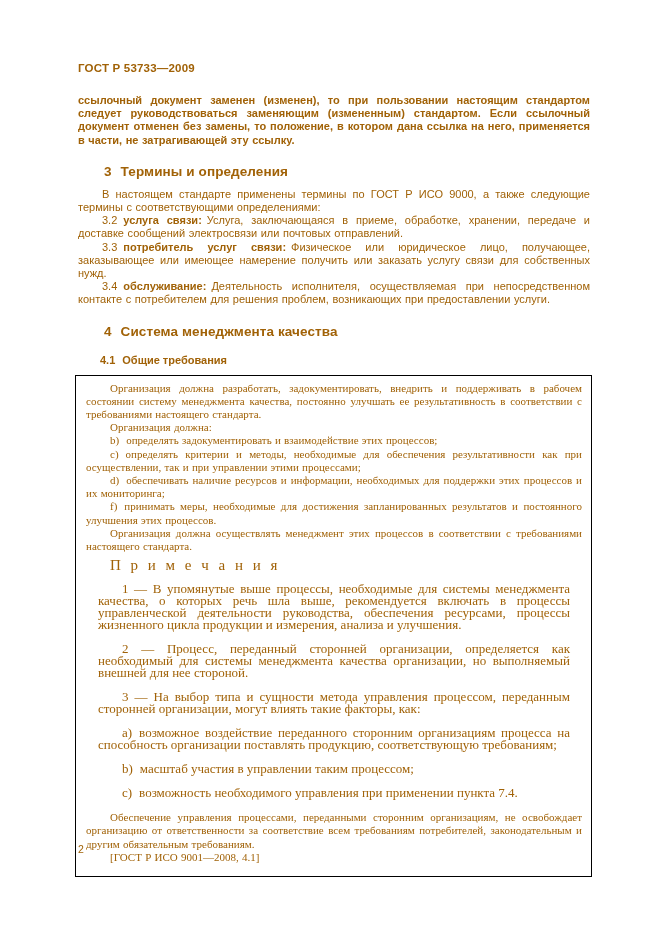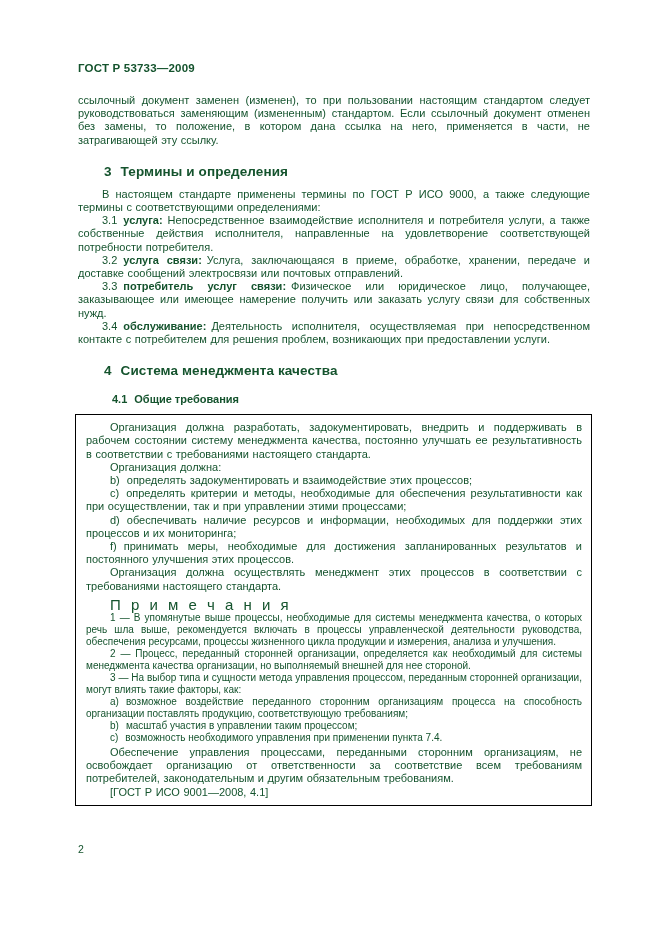--- a/index.html
+++ b/index.html
@@ -2,21 +2,21 @@
 <html lang="ru"><head>
 <meta charset="utf-8">
 <style>
   html, body { margin: 0; padding: 0; background: #ffffff; }
   .page {
     position: relative;
     width: 661px;
     height: 936px;
     background: #ffffff;
     font-family: "Liberation Sans", "DejaVu Sans", sans-serif;
-    color: #14532d;
+    color: #a16207;
     overflow: hidden;
     box-sizing: border-box;
   }
   .content {
     position: absolute;
     left: 78px;
     top: 55px;
     width: 512px;
   }
   .doc-header {
@@ -26,50 +26,51 @@
     margin: 7px 0 0 0;
   }
   .para {
     font-size: 11px;
     line-height: 13.2px;
     text-align: justify;
     margin: 0;
     word-spacing: 0.5px;
   }
   .indent { text-indent: 24px; }
-  .p-intro { margin-top: 20px; }
+  .p-intro { margin-top: 20px; font-weight: bold; }
   .h-sec {
     font-size: 13.5px;
     font-weight: bold;
     margin: 17px 0 9px 26px;
     letter-spacing: 0.1px;
   }
   .h-sec .h-num { margin-right: 9px; }
   .h-sub {
     font-size: 11px;
     font-weight: bold;
-    margin: 15px 0 9px 34px;
+    margin: 15px 0 9px 22px;
   }
   .h-sub .h-num { margin-right: 7px; }
   .term-num { margin-right: 6px; }
   .term-name { margin-right: 5px; }
   .li-label { margin-right: 7px; }
   .req-box {
     box-sizing: border-box;
     margin-left: -3px;
     width: 517px;
     border: 1.5px solid #000000;
-    padding: 6px 9px 6px 10px;
+    padding: 6px 9px 12px 10px;
     margin-top: 8px;
+    font-family: Liberation Serif, serif;
   }
   .note {
-    font-size: 10px;
+    font-size: 13px;
     line-height: 12px;
     text-align: justify;
-    margin: 0;
+    margin: 12px;
     text-indent: 24px;
   }
   .notes-title {
     font-size: 15px;
     line-height: 12px;
     margin: 6px 0 1px 0;
     text-indent: 24px;
     letter-spacing: 3px;
   }
   .gap-top { margin-top: 2px; }
@@ -87,21 +88,20 @@
   <div class="content">
 
     <p class="doc-header">ГОСТ Р 53733—2009</p>
 
     <p class="para p-intro">ссылочный документ заменен (изменен), то при пользовании настоящим стандартом следует руководствоваться заменяющим (измененным) стандартом. Если ссылочный документ отменен без замены, то положение, в котором дана ссылка на него, применяется в части, не затрагивающей эту ссылку.</p>
 
     <h2 class="h-sec"><span class="h-num">3</span><span>Термины и определения</span></h2>
 
     <p class="para indent">В настоящем стандарте применены термины по ГОСТ Р ИСО 9000, а также следующие термины с соответствующими определениями:</p>
 
-    <p class="para indent"><span class="term-num">3.1</span><b class="term-name">услуга:</b><span>Непосредственное взаимодействие исполнителя и потребителя услуги, а также собственные действия исполнителя, направленные на удовлетворение соответствующей потребности потребителя.</span></p>
 
     <p class="para indent"><span class="term-num">3.2</span><b class="term-name">услуга связи:</b><span>Услуга, заключающаяся в приеме, обработке, хранении, передаче и доставке сообщений электросвязи или почтовых отправлений.</span></p>
 
     <p class="para indent"><span class="term-num">3.3</span><b class="term-name">потребитель услуг связи:</b><span>Физическое или юридическое лицо, получающее, заказывающее или имеющее намерение получить или заказать услугу связи для собственных нужд.</span></p>
 
     <p class="para indent"><span class="term-num">3.4</span><b class="term-name">обслуживание:</b><span>Деятельность исполнителя, осуществляемая при непосредственном контакте с потребителем для решения проблем, возникающих при предоставлении услуги.</span></p>
 
 
     <h2 class="h-sec"><span class="h-num">4</span><span>Система менеджмента качества</span></h2>
 

